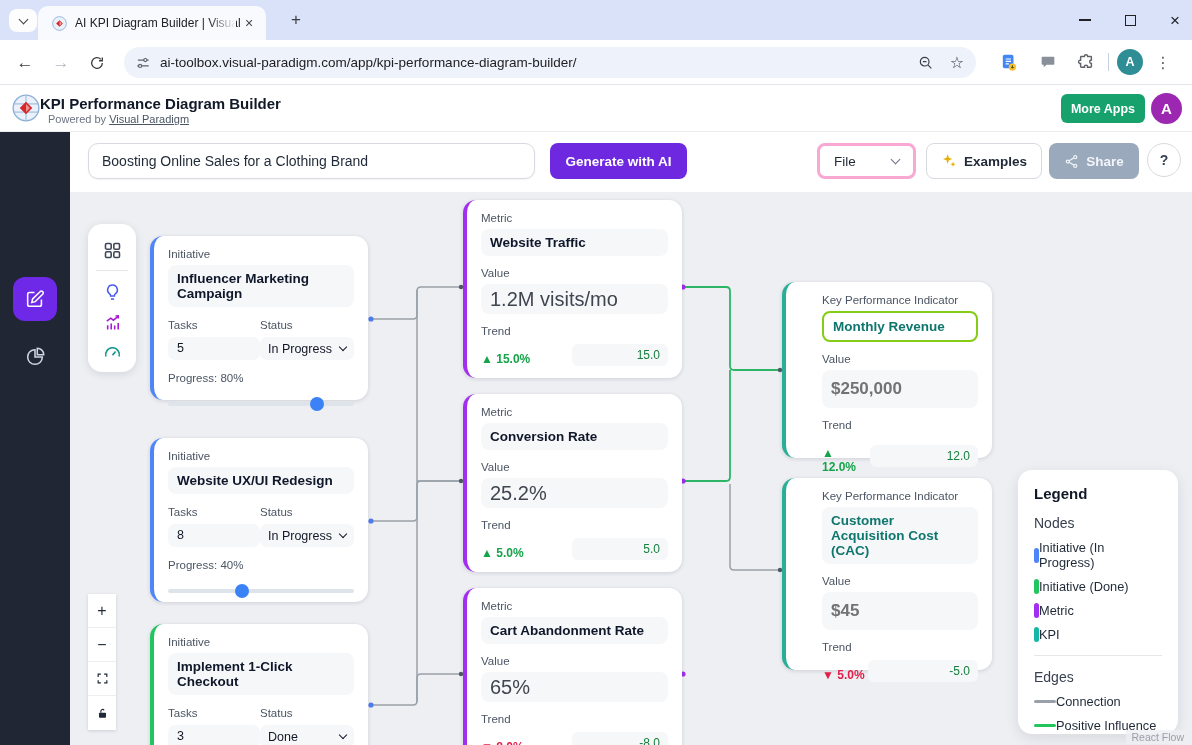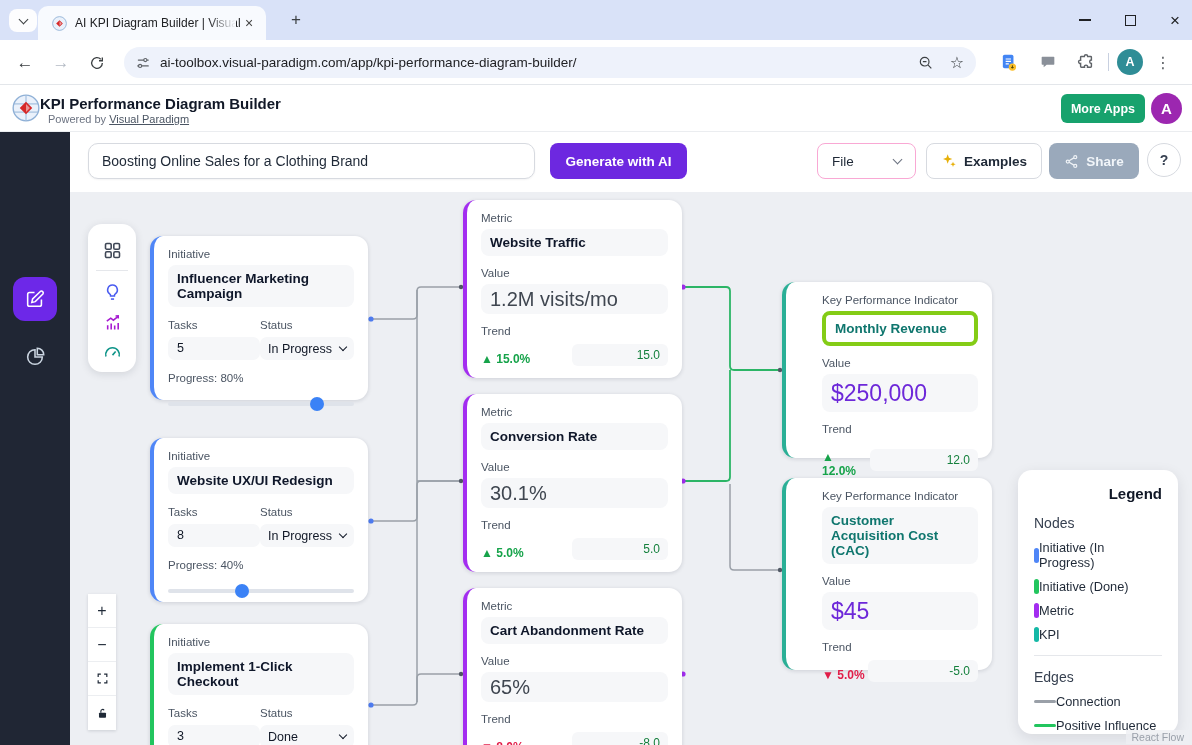--- a/index.html
+++ b/index.html
@@ -45,21 +45,21 @@
 
   
   .rail { position:absolute; left:0; top:132px; width:70px; height:613px; background:#202634; }
   .rail-edit { position:absolute; left:13px; top:145px; width:44px; height:44px; background:#6d28e8; border-radius:12px; display:flex; align-items:center; justify-content:center; }
   .rail-pie { position:absolute; left:24px; top:214px; width:22px; height:22px; }
 
   
   .band { position:absolute; left:70px; top:132px; width:1122px; height:60px; background:#fff; }
   .prompt { position:absolute; left:88px; top:143px; width:447px; height:36px; background:#fff; border:1px solid #d7dae0; border-radius:10px; box-shadow:0 1px 2px rgba(16,24,40,.05); font-size:14px; color:#1f2937; display:flex; align-items:center; padding:0 13px; }
   .gen-btn { position:absolute; left:550px; top:143px; width:137px; height:36px; background:#6d28e0; border-radius:8px; color:#fff; font-size:13.5px; font-weight:bold; display:flex; align-items:center; justify-content:center; }
-  .file-btn { position:absolute; left:817px; top:143px; width:99px; height:36px; background:#fff; border:1px solid #f9a8d4; border-radius:8px; font-size:13.5px; color:#1f2937; display:flex; align-items:center; justify-content:space-between; padding:0 14px; }
+  .file-btn { position:absolute; left:817px; top:143px; width:99px; height:36px; background:#fff; border:3px solid #f9a8d4; border-radius:8px; font-size:13.5px; color:#1f2937; display:flex; align-items:center; justify-content:space-between; padding:0 14px; }
   .ex-btn { position:absolute; left:926px; top:143px; width:116px; height:36px; background:#fff; border:1px solid #d7dae0; border-radius:8px; font-size:13.5px; font-weight:bold; color:#1f2937; display:flex; align-items:center; justify-content:center; gap:7px; }
   .share-btn { position:absolute; left:1049px; top:143px; width:90px; height:36px; background:#9aa9bb; border-radius:8px; color:#f1f5f9; font-size:13.5px; font-weight:bold; display:flex; align-items:center; justify-content:center; gap:7px; }
   .help-btn { position:absolute; left:1147px; top:143px; width:34px; height:34px; background:#fff; border:1px solid #d7dae0; border-radius:50%; display:flex; align-items:center; justify-content:center; font-size:14px; font-weight:bold; color:#374151; }
 
   
   .canvas { position:absolute; left:70px; top:192px; width:1122px; height:553px; background:#edeff3; }
   .edges { position:absolute; left:0; top:0; z-index:1; }
   .chev { display:inline-block; width:7px; height:7px; border-right:1.8px solid #3c4043; border-bottom:1.8px solid #3c4043; transform:rotate(45deg); margin-top:-3px; }
 
   .palette { position:absolute; left:88px; top:224px; width:48px; height:148px; background:#fff; border-radius:14px; box-shadow:0 2px 8px rgba(16,24,40,.12); z-index:2; display:flex; flex-direction:column; align-items:center; padding-top:11px; }
@@ -67,46 +67,46 @@
   .pal-div { width:32px; height:1px; background:#e5e7eb; margin:5px 0 6px; }
 
   .card { position:absolute; background:#fff; border-radius:13px; box-shadow:0 1px 4px rgba(16,24,40,.14); z-index:2; padding:12px 14px; }
   .card.b-blue { border-left:4px solid #4f86f7; }
   .card.b-green { border-left:4px solid #22c55e; }
   .card.b-purple { border-left:4px solid #a32df0; }
   .card.b-teal { border-left:4px solid #2aaf96;padding-left:36px; }
   .clabel { font-size:11.5px; color:#4b5563; }
   .namebox { margin-top:5px; background:#f6f7f9; border-radius:8px; padding:6px 9px; font-size:13.5px; font-weight:bold; color:#0f172a; }
   .namebox.kpi-name { color:#0f766e; }
-  .namebox.focused { background:#fff; border:4px solid #84cc16; }
+  .namebox.focused { background:#fff; border:2px solid #84cc16; }
   .row2 { display:flex; margin-top:12px; gap:0; }
   .col1 { width:92px; }
   .col2 { flex:1; }
   .inbox { margin-top:6px; background:#f6f7f9; border-radius:7px; padding:4px 9px; font-size:12.5px; color:#111827; height:23px; }
   .selbox { margin-top:6px; background:#f6f7f9; border-radius:7px; padding:4px 8px; font-size:12.5px; color:#111827; height:23px; display:flex; align-items:center; justify-content:space-between; }
   .selbox .chev { border-color:#111827; width:6px; height:6px; }
   .prog-label { margin-top:12px; font-size:11.5px; color:#4b5563; }
   .slider { position:relative; margin-top:13px; height:14px; }
   .track { position:absolute; left:0; right:0; top:5px; height:4px; background:#dfe3ea; border-radius:2px; }
   .thumb { position:absolute; top:0; width:14px; height:14px; border-radius:50%; background:#3b82f6; }
   .valuebox { margin-top:5px; background:#f6f7f9; border-radius:8px; padding:4px 9px; height:30px; display:flex; align-items:center; }
   .metric-val { font-size:20px; color:#3f4650; }
-  .kpi-val { font-size:23px; font-weight:400; color:#6d28d9; }
+  .kpi-val { font-size:17px; font-weight:700; color:#737373; }
   .kpi-valuebox { height:38px; }
   .sec { margin-top:11px; }
   .trend-row { margin-top:6px; display:flex; align-items:center; justify-content:space-between; }
   .trend-left { font-size:12px; font-weight:bold;margin-top:9px; }
   .trend-left.up { color:#16a34a; }
   .trend-left.down { color:#e11d48; }
   .trend-box { width:96px; height:22px; background:#f6f7f9; border-radius:6px; font-size:12px; color:#15803d; display:flex; align-items:center; justify-content:flex-end; padding-right:8px; }
   .kpi .trend-box { width:110px; }
 
   
   .legend { position:absolute; left:1018px; top:470px; width:160px; height:264px; background:#fff; border-radius:14px; box-shadow:0 4px 14px rgba(16,24,40,.10); z-index:2; padding:15px 16px; }
-  .legend-title { text-align:right; font-size:15px; font-weight:bold; color:#111827; }
+  .legend-title { text-align:left; font-size:15px; font-weight:bold; color:#111827; }
   .legend-sec { margin-top:13px; font-size:14px; color:#374151; }
   .litem { display:flex; align-items:center; gap:0; margin-top:9px; font-size:12.8px; color:#1f2937; }
   .chip { width:5px; height:15px; border-radius:2.5px; flex:none; }
   .chip.c0 { background:#4f86f7; } .chip.c1 { background:#22c55e; } .chip.c2 { background:#a32df0; } .chip.c3 { background:#14b8a6; }
   .eline { width:22px; height:3px; border-radius:2px; flex:none; }
   .eline.e0 { background:#9aa0a8; } .eline.e1 { background:#22c55e; }
   .legend-div { height:1px; background:#e5e7eb; margin:13px 0 2px; }
 
   
   .zoomctrl { position:absolute; left:88px; top:594px; width:28px; background:#fff; box-shadow:0 1px 3px rgba(16,24,40,.15); z-index:2; }
@@ -378,21 +378,21 @@
       <span class="trend-left up"><span>▲</span> <span>15.0%</span></span>
       <span class="trend-box">15.0</span>
     </div>
   </div>
 
   <div class="card b-purple" style="left:463px; top:394px; width:219px; height:178px;">
     <div class="clabel">Metric</div>
     <div class="namebox">Conversion Rate</div>
     <div class="clabel sec">Value</div>
     <div class="valuebox">
-        <span class="metric-val">30.1%</span>
+        <span class="metric-val">25.2%</span>
       </div>
     <div class="clabel sec">Trend</div>
     <div class="trend-row">
       <span class="trend-left up"><span>▲</span> <span>5.0%</span></span>
       <span class="trend-box">5.0</span>
     </div>
   </div>
 
   <div class="card b-purple" style="left:463px; top:588px; width:219px; height:178px;">
     <div class="clabel">Metric</div>

